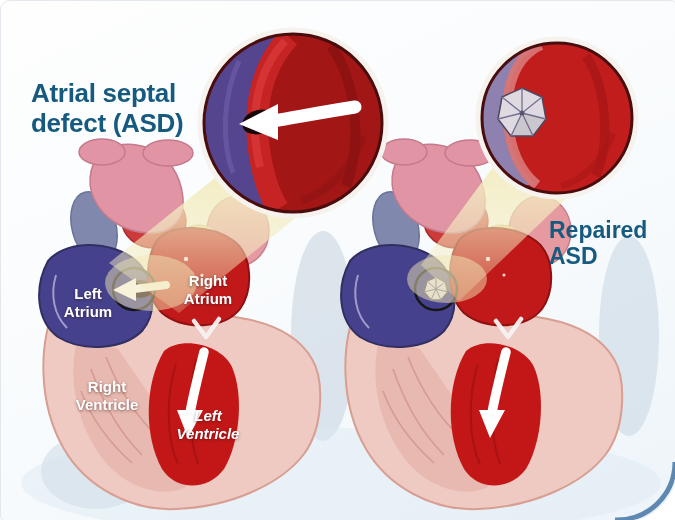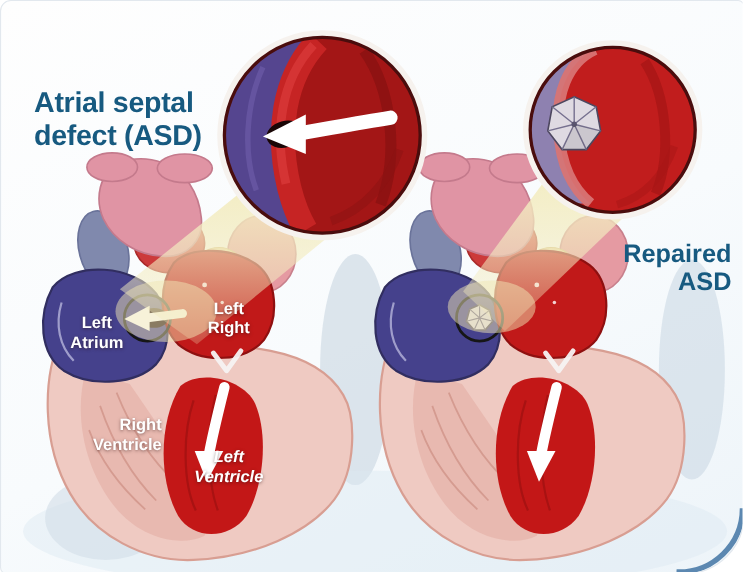--- a/index.html
+++ b/index.html
@@ -10,31 +10,31 @@
     border-radius:10px 6px 54px 6px;
     font-family:"Liberation Sans", sans-serif;
   }
   .art { position:absolute; left:0; top:0; }
   .title {
     position:absolute; left:30px; top:56px; width:200px;
     color:var(--title-text,#175a80); font-size:26px; font-weight:bold;
     line-height:1.16; letter-spacing:-0.3px;margin-top:21px;
   }
   .repaired {
-    position:absolute; left:548px; top:216px; width:116px; text-align:right;
+    position:absolute; left:548px; top:216px; width:116px; text-align:left;
     color:var(--title-text,#175a80); font-size:23px; font-weight:bold; line-height:1.15;
   }
   .heart-label {
     position:absolute; color:var(--label-text,#fff); font-weight:bold;
     font-size:15px; line-height:1.22; text-align:center;
     text-shadow:0 1px 3px rgba(45,20,20,0.55); pointer-events:none;
   }
   .lbl-ra { left:54px;  top:284px; width:66px; }
   .lbl-la { left:175px; top:271px; width:64px; }
-  .lbl-rv { left:66px;  top:377px; width:80px;text-align:right; }
+  .lbl-rv { left:66px;  top:377px; width:80px; }
   .lbl-lv { left:170px; top:406px; width:74px;font-style:italic; }
 
   
   .f-body { fill:var(--heart-body,#efcac2); stroke:#d89e92; stroke-width:2; }
   .f-ra   { fill:var(--right-atrium-fill,#45418c); stroke:#312e60; stroke-width:2; }
   .f-la   { fill:var(--left-atrium-fill,#c11919); stroke:#8f1010; stroke-width:2; }
   .f-lv   { fill:var(--left-ventricle-fill,#c31717); }
   .f-pa   { fill:#e094a4; stroke:#c47a8c; stroke-width:1.5; }
   .f-svc  { fill:#8089ad; stroke:#6a739a; stroke-width:1.5; }
   .f-aorta{ fill:#cc3a3a; stroke:#aa2a2a; stroke-width:1.5; }
@@ -148,16 +148,16 @@
       <circle cx="556" cy="117" r="75" fill="none" stroke="#4a0d0d" stroke-width="3"></circle>
     </g>
 
     <path d="M 614,519 A 58,58 0 0 0 674,461" stroke="var(--corner-accent,#4b7ca8)" stroke-width="5" fill="none" opacity="0.9"></path>
   </svg>
 
   <div class="title">Atrial septal defect (ASD)</div>
   <div class="repaired">Repaired ASD</div>
 
   <div class="heart-label lbl-ra">Left Atrium</div>
-  <div class="heart-label lbl-la">Left Right</div>
+  <div class="heart-label lbl-la">Right Atrium</div>
   <div class="heart-label lbl-rv">Right Ventricle</div>
   <div class="heart-label lbl-lv">Left Ventricle</div>
 </div>
 
 </body></html>

